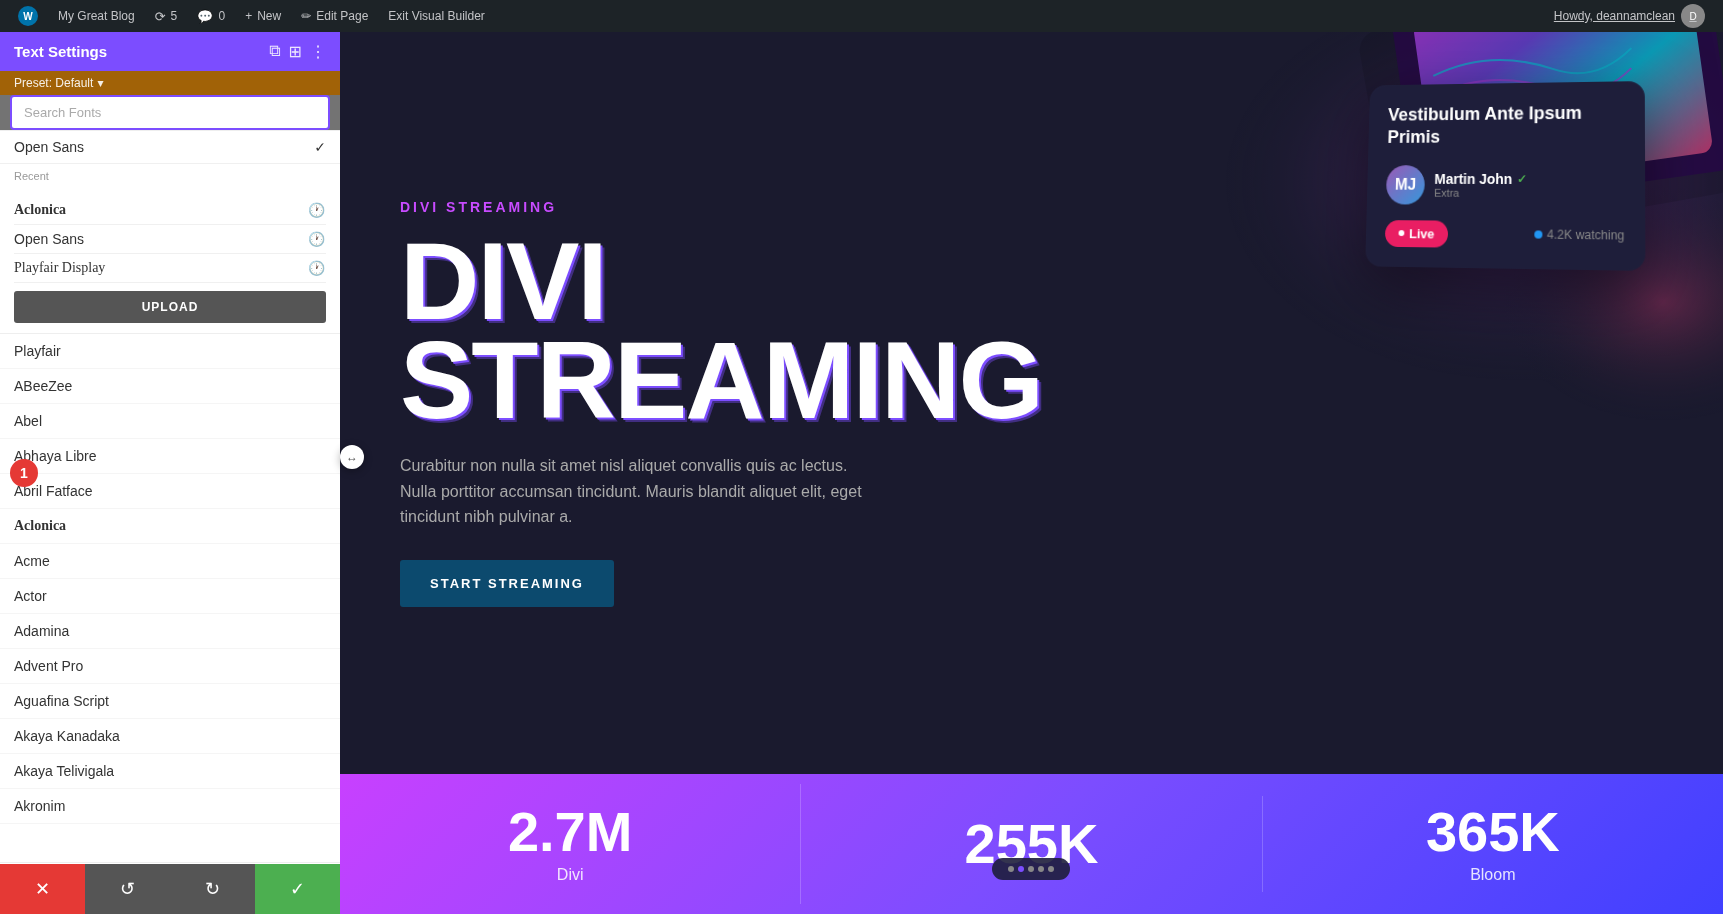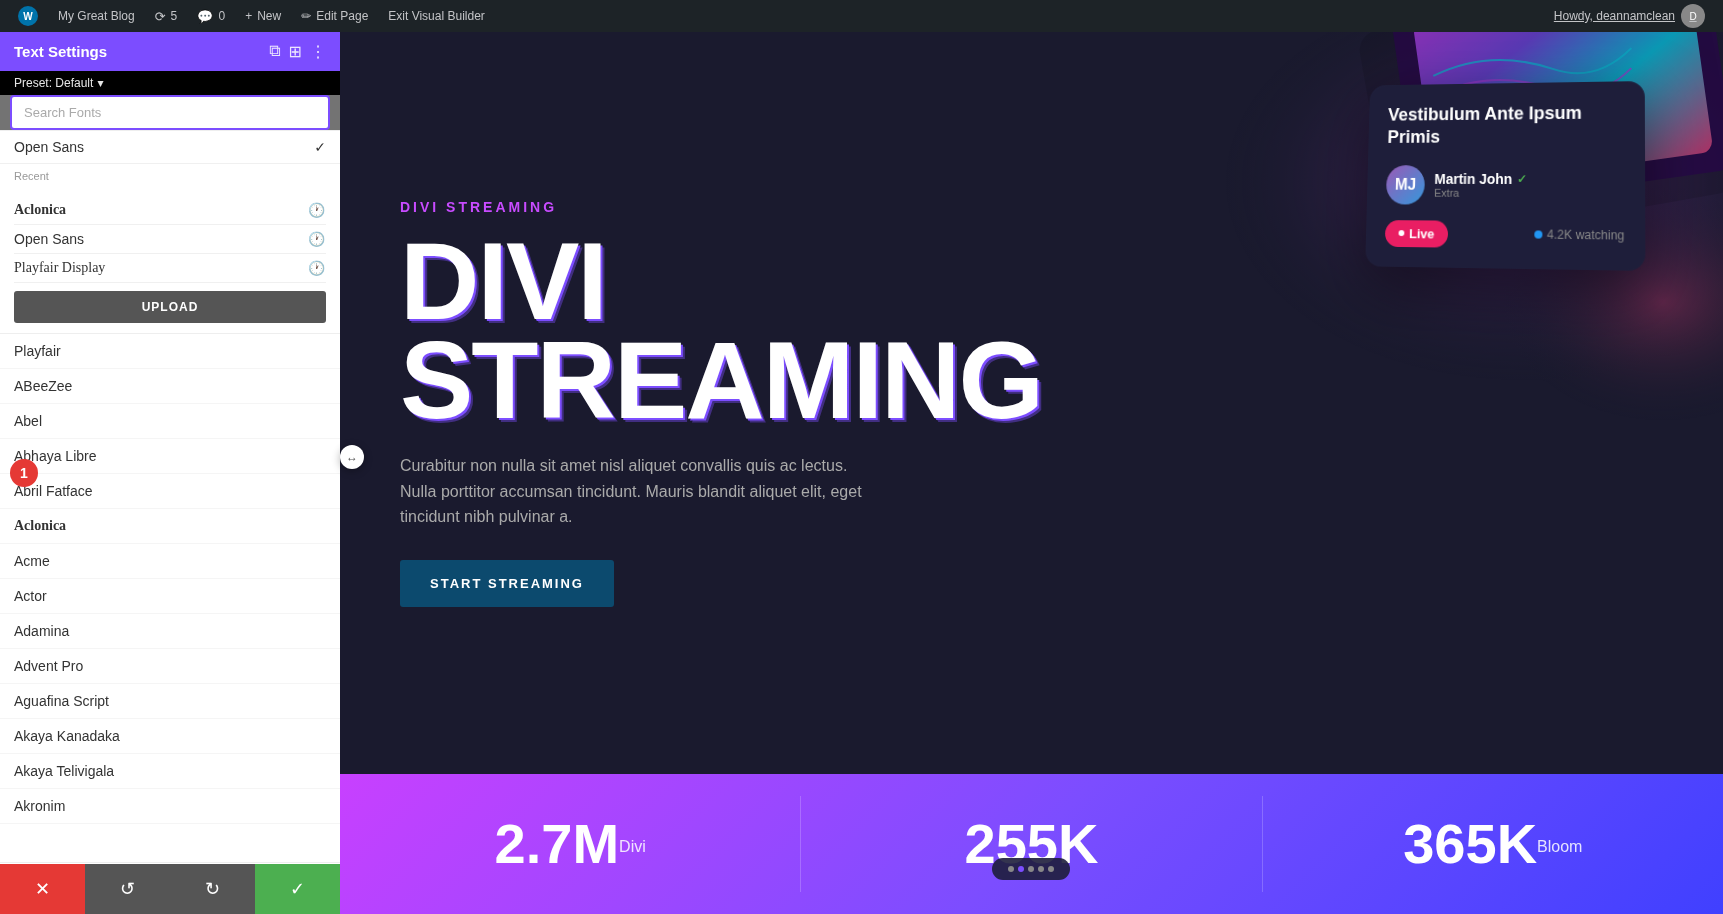--- a/index.html
+++ b/index.html
@@ -86,21 +86,21 @@
     }
     .panel-header-icons {
       display: flex; gap: 8px;
     }
     .panel-header-icons span {
       cursor: pointer;
       font-size: 16px;
       color: rgba(255,255,255,0.85);
     }
     .panel-preset {
-      background: #000000;
+      background: #a16207;
       padding: 5px 14px;
       font-size: 12px;
       color: rgba(255,255,255,0.9);
       display: flex;
       align-items: center;
       gap: 4px;
       cursor: pointer;
       flex-shrink: 0;
     }
 
@@ -364,21 +364,21 @@
     .stats-section {
       height: 140px;
       background: linear-gradient(135deg, #c840ff 0%, #7c4dff 50%, #4040ff 100%);
       display: flex;
       align-items: center;
       flex-shrink: 0;
     }
     .stat-item {
       flex: 1;
       display: flex;
-      flex-direction: row;
+      flex-direction: column;
       align-items: center;
       justify-content: center;
       border-right: 1px solid rgba(255,255,255,0.2);
       padding: 20px;
     }
     .stat-item:last-child { border-right: none; }
     .stat-value {
       font-size: 56px;
       font-weight: 900;
       color: #fff;

